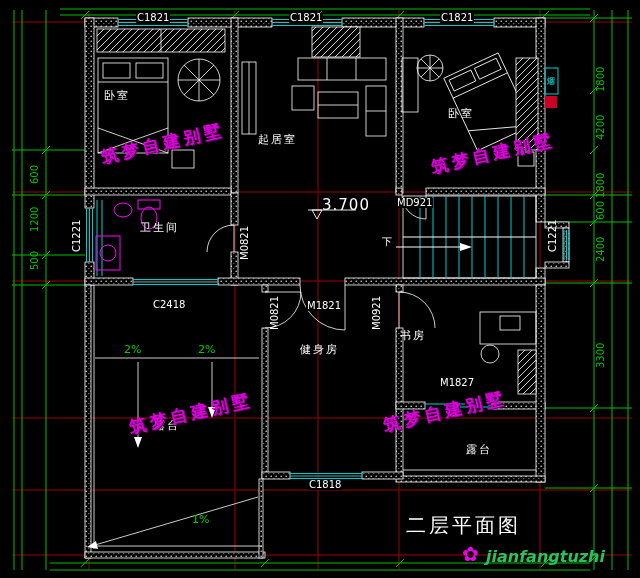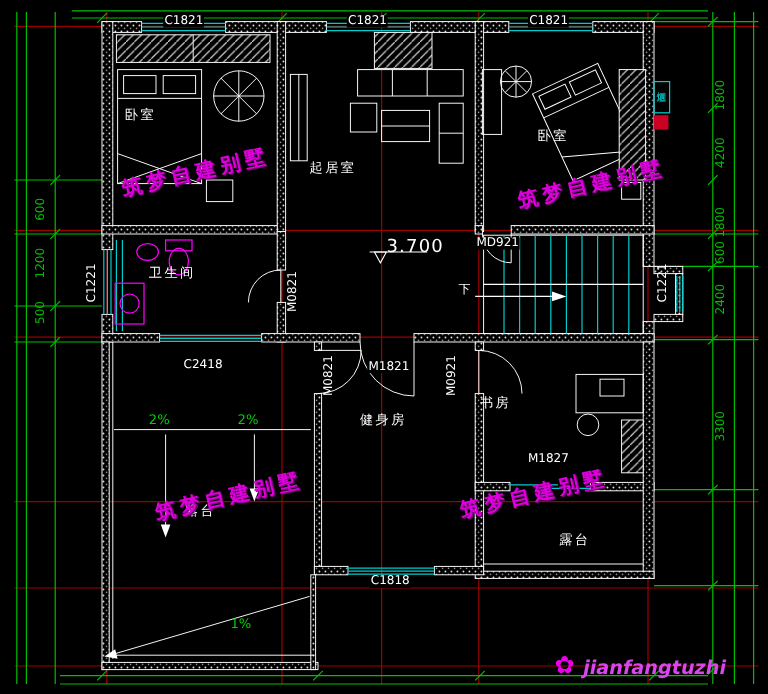--- a/index.html
+++ b/index.html
@@ -9,21 +9,21 @@
   .lbl{position:absolute;color:#fff;font-size:10px;line-height:1;white-space:nowrap;}
   .onwall{background:#000;padding:0 1px;}
   .room{font-size:11px;letter-spacing:2px;}
   .rot{transform:rotate(-90deg);transform-origin:0 0;}
   .dim{position:absolute;color:#00bf00;font-size:10px;line-height:1;white-space:nowrap;}
   .slope{position:absolute;color:#00d000;font-size:11px;line-height:1;white-space:nowrap;}
   .level{font-size:15px;letter-spacing:1px;}
   .wm{position:absolute;color:#dd00dd;font-weight:bold;font-size:17px;letter-spacing:4px;
       transform:rotate(-13deg);text-shadow:1px 1px 0 #70006e;white-space:nowrap;}
   .title{position:absolute;color:#fff;font-size:20px;letter-spacing:3px;white-space:nowrap;}
-  .brand{position:absolute;color:#d946ef;font-style:italic;font-weight:bold;font-size:16px;white-space:nowrap;}
+  .brand{position:absolute;color:#22c55e;font-style:italic;font-weight:bold;font-size:16px;white-space:nowrap;}
   .flower{position:absolute;color:#ee00ee;font-size:20px;line-height:1;}
   .flue{position:absolute;color:#00cccc;font-size:8px;writing-mode:vertical-rl;letter-spacing:1px;line-height:1;}
 </style>
 </head>
 <body>
 
 <div class="stage">
 
 <svg width="640" height="578" viewBox="0 0 640 578">
   <defs>
@@ -286,21 +286,21 @@
 <span class="lbl onwall" style="left:396px;top:198px">MD921</span>
 <span class="lbl rot" style="left:240px;top:260px">M0821</span>
 <span class="lbl rot" style="left:270px;top:330px">M0821</span>
 <span class="lbl onwall" style="left:306px;top:301px">M1821</span>
 <span class="lbl rot" style="left:372px;top:330px">M0921</span>
 <span class="lbl" style="left:440px;top:378px">M1827</span>
 
 <span class="lbl room" style="left:104px;top:90px">卧室</span>
 <span class="lbl room" style="left:258px;top:134px">起居室</span>
 <span class="lbl room" style="left:448px;top:108px">卧室</span>
-<span class="lbl room" style="left:124px;top:222px">卫生间</span>
+<span class="lbl room" style="left:140px;top:222px">卫生间</span>
 <span class="lbl room" style="left:300px;top:344px">健身房</span>
 <span class="lbl room" style="left:400px;top:330px">书房</span>
 <span class="lbl room" style="left:154px;top:420px">露台</span>
 <span class="lbl room" style="left:466px;top:444px">露台</span>
 <span class="flue" style="left:546px;top:70px">烟道</span>
 
 <span class="lbl level" style="left:322px;top:198px">3.700</span>
 <span class="lbl" style="left:382px;top:237px">下</span>
 
 <span class="slope" style="left:124px;top:344px">2%</span>
@@ -316,16 +316,17 @@
 
 <span class="dim rot" style="left:30px;top:184px">600</span>
 <span class="dim rot" style="left:30px;top:232px">1200</span>
 <span class="dim rot" style="left:30px;top:270px">500</span>
 
 <span class="wm" style="left:100px;top:132px">筑梦自建别墅</span>
 <span class="wm" style="left:430px;top:142px">筑梦自建别墅</span>
 <span class="wm" style="left:128px;top:402px">筑梦自建别墅</span>
 <span class="wm" style="left:382px;top:400px">筑梦自建别墅</span>
 
+<span class="title" style="left:406px;top:512px">二层平面图</span>
 <span class="flower" style="left:462px;top:544px">✿</span>
 <span class="brand" style="left:486px;top:547px">jianfangtuzhi</span>
 
 </div>
 
 </body></html>

